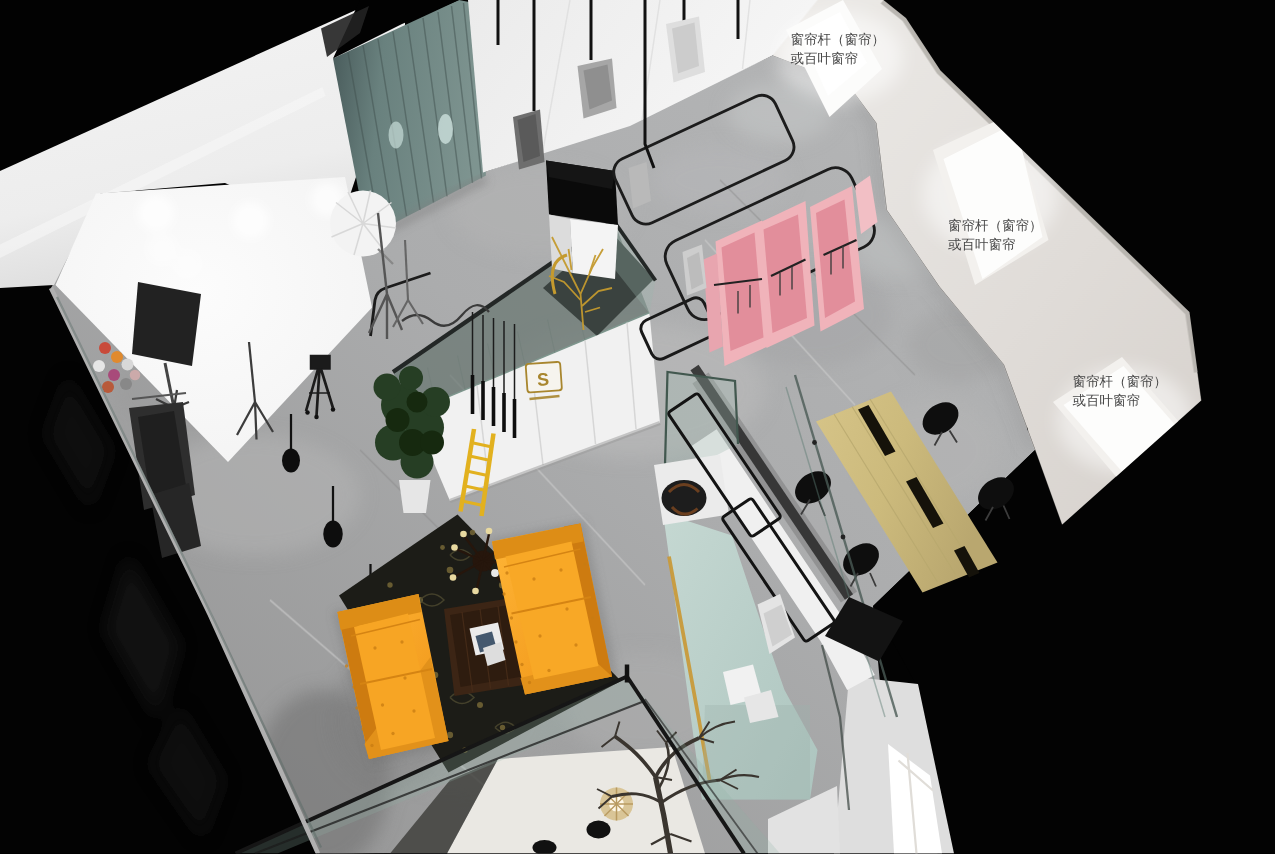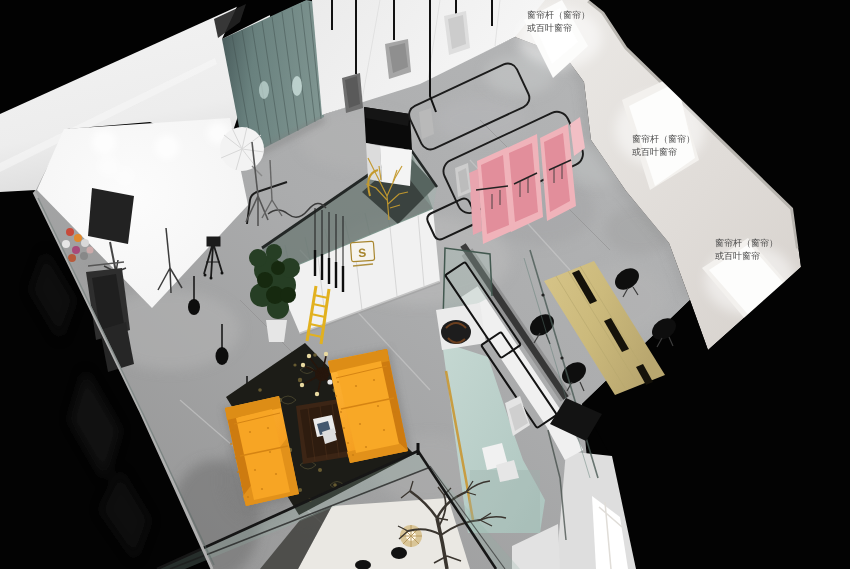--- a/index.html
+++ b/index.html
@@ -1,19 +1,19 @@
 <!DOCTYPE html>
 <html><head>
 <meta charset="utf-8">
 <style>
   html,body{margin:0;padding:0;background:#000;}
   .stage{position:relative;width:850px;height:569px;overflow:hidden;background:#020202;
          font-family:"Liberation Sans", sans-serif;}
   svg{position:absolute;left:0;top:0;}
-  .note{position:absolute;color:#474747;font-size:9px;line-height:13px;}
+  .note{position:absolute;color:#474747;font-size:9px;line-height:13px;margin-top:11px;}
 </style>
 </head>
 <body>
 <div class="stage">
 <svg width="850" height="569" viewBox="0 0 850 569">
 <defs>
   <linearGradient id="floorG" x1="1" y1="0" x2="0" y2="1">
     <stop offset="0" stop-color="#b6b7b8"></stop>
     <stop offset="0.45" stop-color="#abacad"></stop>
     <stop offset="1" stop-color="#929292"></stop>

